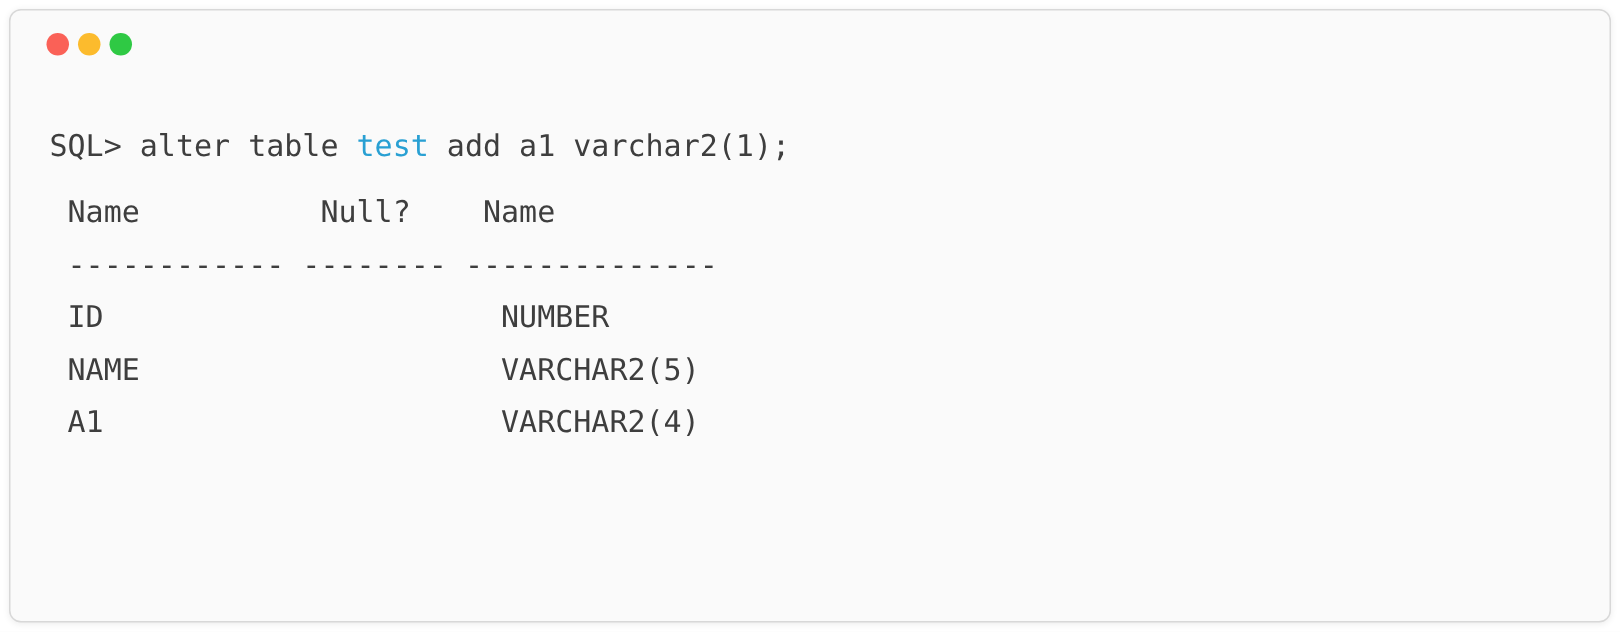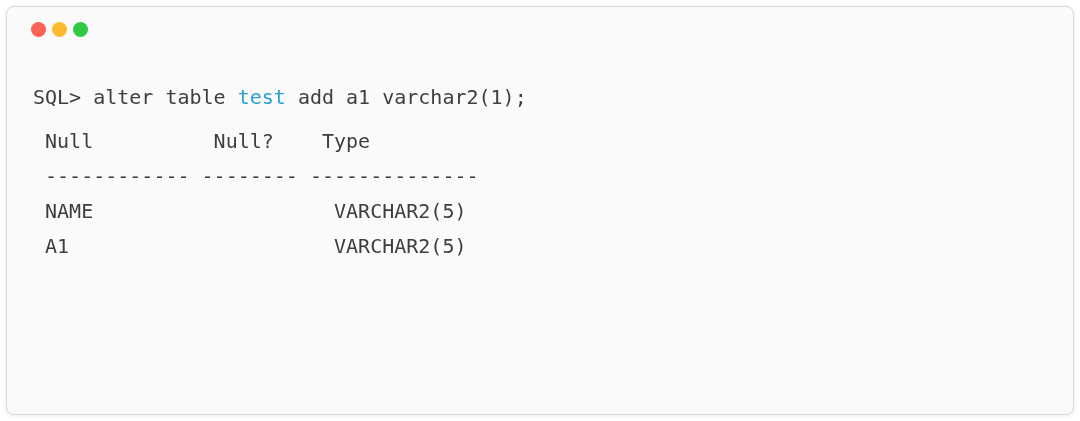--- a/index.html
+++ b/index.html
@@ -65,20 +65,21 @@
     <div class="titlebar">
       <span class="dot red"></span>
       <span class="dot yellow"></span>
       <span class="dot green"></span>
     </div>
 
     <div class="line cmd1"><span>SQL&gt; alter table </span><span class="kw">test</span><span> add a1 varchar2(1);</span></div>
 
 
     <div class="desc-table">
-      <div class="line"> Null          Null?    Type</div>
+      <div class="line"> Name          Null?    Name</div>
       <div class="line"> ------------ -------- --------------</div>
+      <div class="line"> ID                      NUMBER</div>
       <div class="line"> NAME                    VARCHAR2(5)</div>
-      <div class="line"> A1                      VARCHAR2(5)</div>
+      <div class="line"> A1                      VARCHAR2(4)</div>
     </div>
 
   </div>
 </div>
 
 </body></html>

